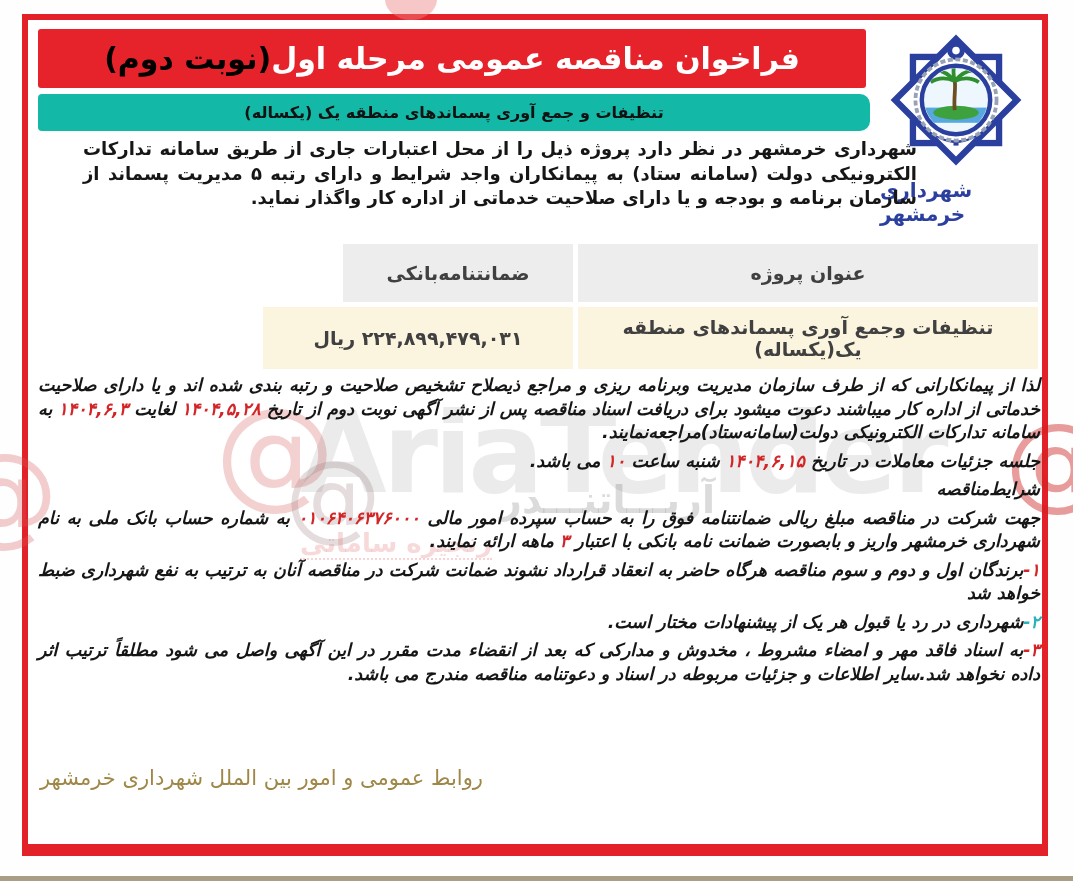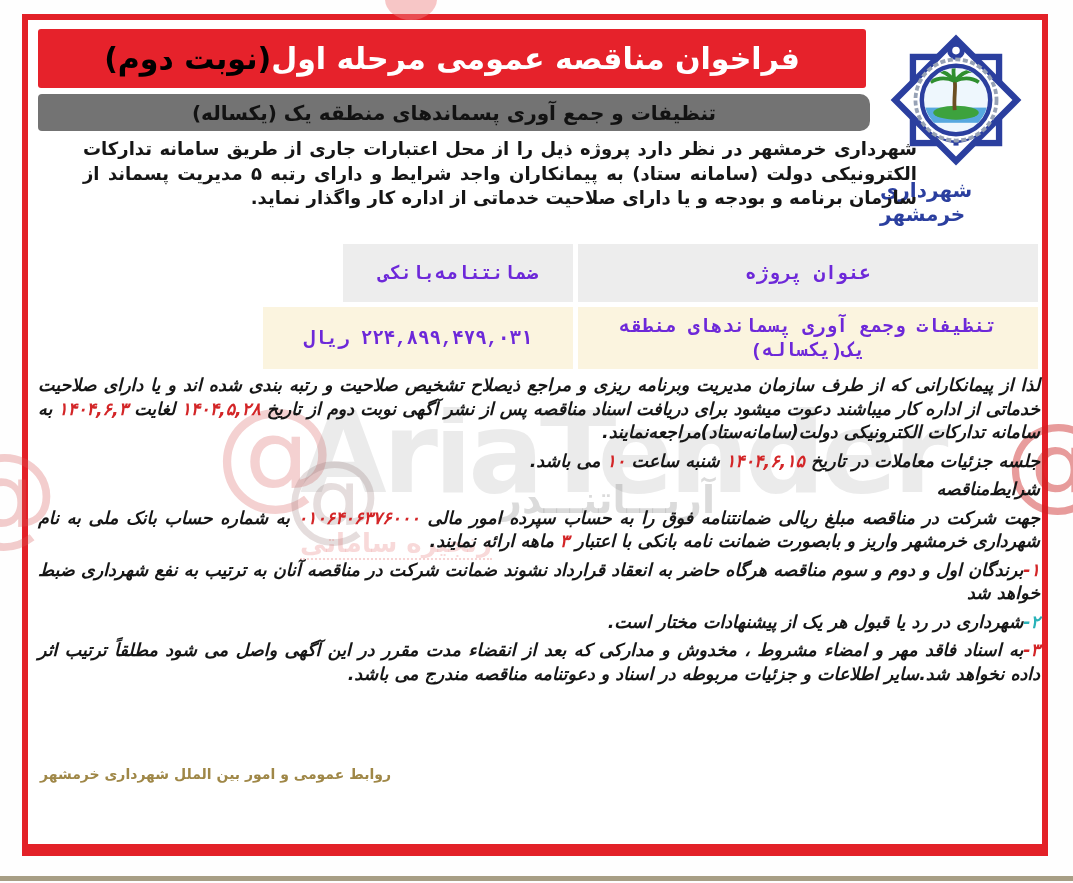--- a/index.html
+++ b/index.html
@@ -28,61 +28,61 @@
   
   .title-bar{
     position:absolute;left:38px;top:29px;width:828px;height:59px;z-index:3;
     background:#e6222b;border-radius:3px;
     display:flex;align-items:center;justify-content:center;
     font-size:30px;font-weight:bold;color:#ffffff;
   }
   .title-bar .yellow{color:#000000;}
   .sub-bar{
     position:absolute;left:38px;top:94px;width:832px;height:37px;z-index:3;
-    background:#737373;border-radius:4px 10px 10px 4px;
+    background:#14b8a6;border-radius:4px 10px 10px 4px;
     display:flex;align-items:center;justify-content:center;
-    font-size:20px;font-weight:bold;color:#121212;
+    font-size:16px;font-weight:bold;color:#121212;
   }
   
   .logo-block{position:absolute;left:880px;top:24px;width:162px;height:202px;z-index:3;text-align:left;}
   .logo-caption{margin-top:-2px;font-size:20px;font-weight:bold;color:#2b3f9f;}
   
   .intro{
     position:absolute;left:38px;top:137px;width:834px;z-index:3;
     font-size:18px;line-height:24.5px;font-weight:bold;color:#161616;
     text-align:justify;
     margin-left:45px;
   }
   
   .tbl{position:absolute;left:38px;top:244px;width:1000px;z-index:3;}
   .trow{display:flex;gap:5px;}
   .trow + .trow{margin-top:5px;}
   .tcell{
     box-sizing:border-box;display:flex;align-items:center;justify-content:center;
-    font-weight:bold;color:#6d28d9;text-align:center;font-family:Liberation Mono, monospace;
+    font-weight:bold;color:#404040;text-align:center;
   }
   .thead .tcell{background:#ededed;height:58px;font-size:19px;}
   .tdata .tcell{background:#fbf4df;height:62px;font-size:19px;}
   .c-project{width:46%;}
   .c-estimate{width:31%;}
   .c-guarantee{width:23%;}
   
   .body-text{
     position:absolute;left:38px;top:374px;width:1002px;z-index:3;
     font-size:17.5px;line-height:23.5px;font-weight:bold;color:#161616;
     text-align:justify;
   }
   .body-text p{margin:0 0 5px 0;font-style:italic;}
   .red{color:#d32527;}
   .teal{color:#2ab3b9;}
   .terms-title{text-align:right;}
   
   .footer-org{
     position:absolute;left:40px;top:766px;width:600px;z-index:3;
-    font-size:14px;font-weight:bold;color:#9f8747;text-align:left;
+    font-size:21px;font-weight:normal;color:#9f8747;text-align:left;
   }
   .footer-dates{
     position:absolute;left:24px;top:799px;width:620px;z-index:3;
     font-size:19px;font-weight:bold;color:#d32527;text-align:left;
   }
   .bottom-rule{position:absolute;left:0;top:876px;width:1073px;height:5px;background:#a79e85;z-index:1;}
 </style>
 </head>
 <body>
 

